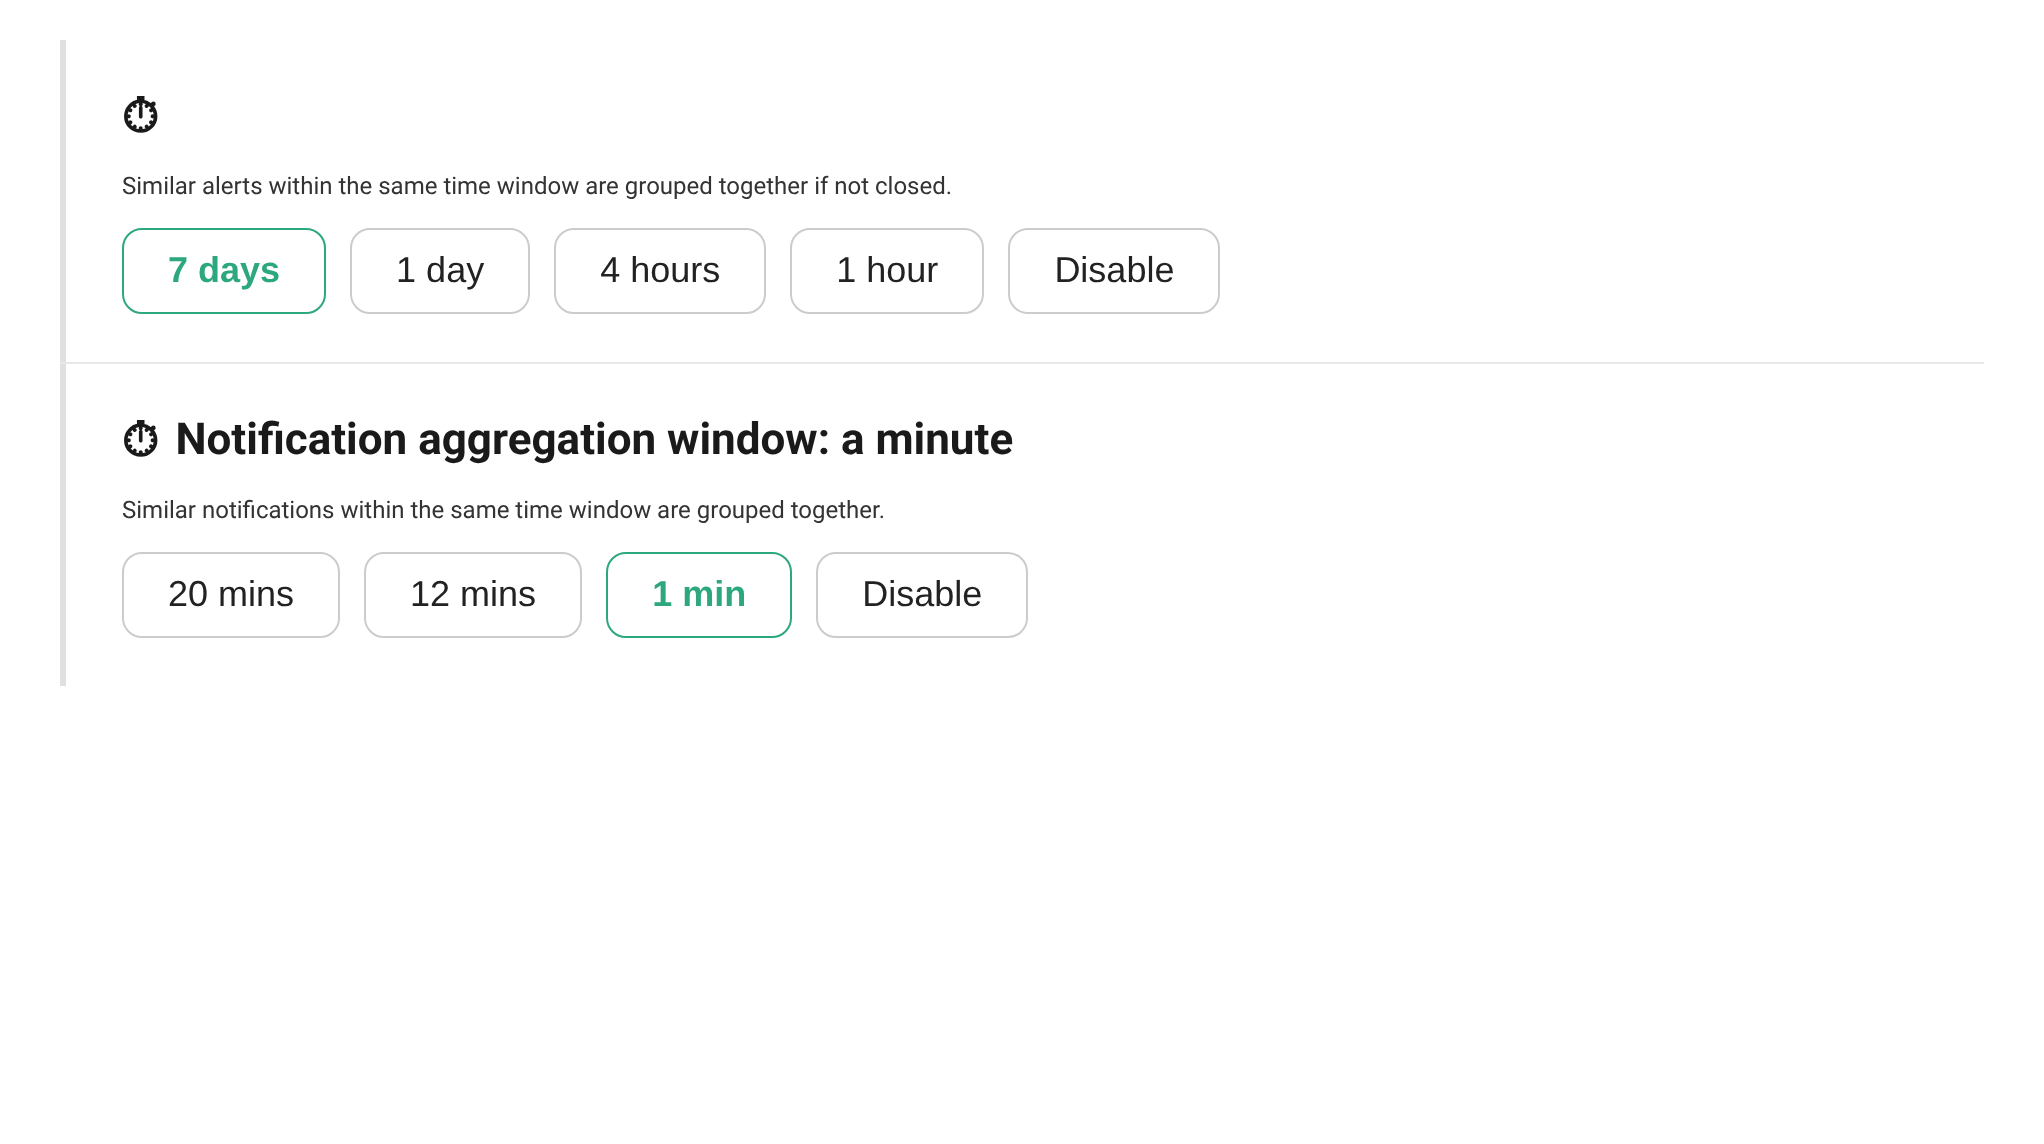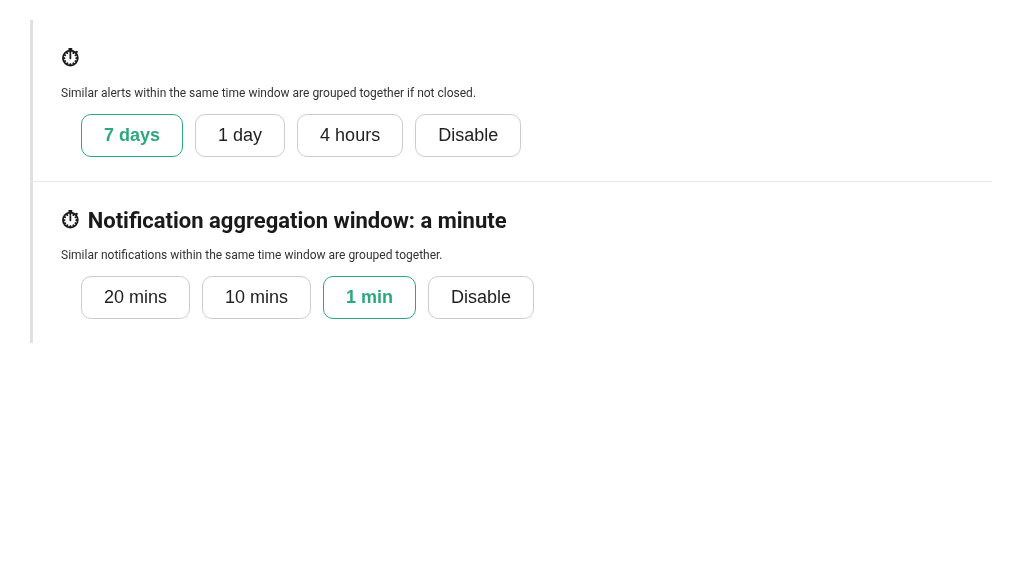--- a/index.html
+++ b/index.html
@@ -52,21 +52,20 @@
       color: #333333;
       line-height: 1.5;
       max-width: 700px;
     }
 
     .button-row {
       display: flex;
       gap: 12px;
       flex-wrap: wrap;
       align-items: flex-end;
-      margin-left: 20px;
     }
 
     .option-button {
       padding: 10px 22px;
       border-radius: 10px;
       border: 1.5px solid #cccccc;
       background: #ffffff;
       font-size: 18px;
       font-weight: 400;
       color: #222222;
@@ -93,33 +92,34 @@
 
   <div class="section">
     <div class="section-title">
       <span class="timer-icon">⏱</span>
     </div>
     <p class="section-description">Similar alerts within the same time window are grouped together if not closed.</p>
     <div class="button-row">
       <button class="option-button active">7 days</button>
       <button class="option-button">1 day</button>
       <button class="option-button">4 hours</button>
+      <button class="option-button">1 hour</button>
       <button class="option-button">Disable</button>
     </div>
   </div>
 
   <div class="divider"></div>
 
   <div class="section">
     <div class="section-title">
       <span class="timer-icon">⏱</span>
       <span>Notification aggregation window: a minute</span>
     </div>
     <p class="section-description">Similar notifications within the same time window are grouped together.</p>
     <div class="button-row">
       <button class="option-button">20 mins</button>
-      <button class="option-button">10 mins</button>
+      <button class="option-button">12 mins</button>
       <button class="option-button active">1 min</button>
       <button class="option-button">Disable</button>
     </div>
   </div>
 
 </div>
 
 </body></html>

